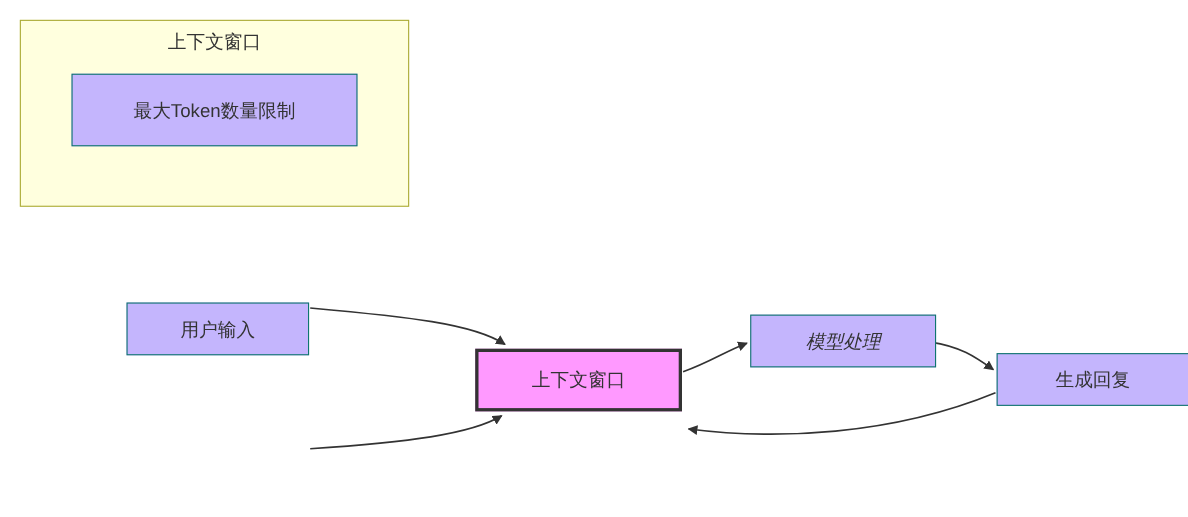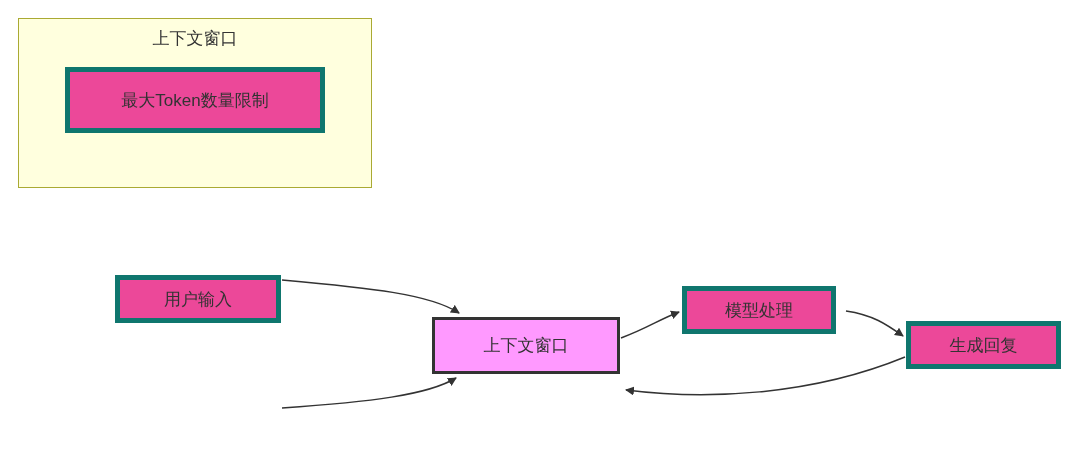--- a/index.html
+++ b/index.html
@@ -23,22 +23,22 @@
     width: 1080px;
     height: 470px;
     z-index: 1;
   }
   .node {
     position: absolute;
     box-sizing: border-box;
     display: flex;
     align-items: center;
     justify-content: center;
-    background: #ec4899;
-    border: 5px solid #0f766e;
+    background: #c4b5fd;
+    border: 1px solid #0f766e;
     color: #333333;
     font-size: 17px;
     z-index: 2;
     white-space: nowrap;
   }
   .subgraph {
     position: absolute;
     box-sizing: border-box;
     left: 18px;
     top: 18px;
@@ -81,27 +81,28 @@
     left: 432px;
     top: 317px;
     width: 188px;
     height: 57px;
     background: #ff99ff;
     border: 3px solid #333333;
   }
   .node-model {
     left: 682px;
     top: 286px;
-    width: 154px;
+    width: 169px;
     height: 48px;
+    font-style: italic;
   }
   .node-reply {
     left: 906px;
     top: 321px;
-    width: 155px;
+    width: 175px;
     height: 48px;
   }
   .edge-path {
     fill: none;
     stroke: #333333;
     stroke-width: 1.5;
   }
 </style>
 </head>
 <body>

